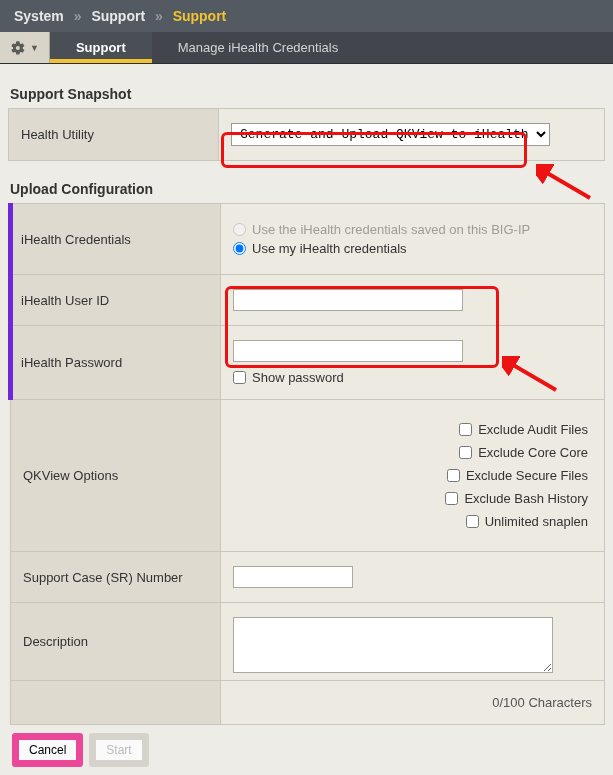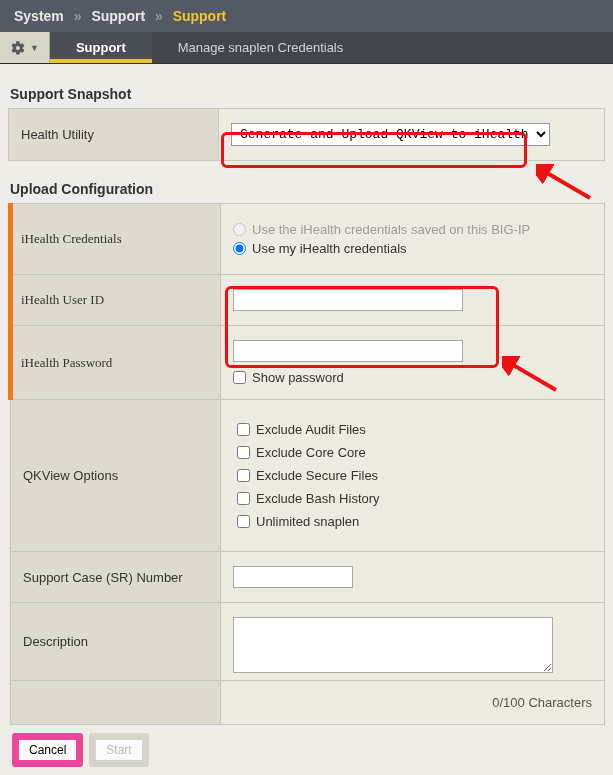--- a/index.html
+++ b/index.html
@@ -67,43 +67,42 @@
       vertical-align: middle;
       font-size: 13px;
     }
     .form-table td.label {
       width: 210px;
       background: #dedad0;
       color: #333;
       margin-top: 26px;
     }
     .form-table td.label.accent {
-      border-left: 5px solid #f97316;
+      border-left: 5px solid #6d28d9;
       padding-left: 8px;
-      font-family: Liberation Serif, serif;
     }
     .form-table td.field { background: #edeae2; }
     select.health-select {
       font-size: 13px;
       padding: 2px 4px;
       background: #fff;
       border: 1px solid #999;
       font-family: Liberation Mono, monospace;
     }
     .radio-row { display: flex; align-items: center; margin: 4px 0; color: #333;}
     .radio-row.disabled { color: #9e9c96; }
     .radio-row input { margin-right: 6px; }
     input[type="text"].std, input[type="password"].std {
       border: 1px solid #aca89c;
       background: #fff;
       height: 22px;
       padding: 2px 4px;
       width: 230px;
     }
-    .check-row { display: flex; align-items: center; margin: 8px 4px; }
+    .check-row { display: flex; align-items: center; margin: 8px 4px; justify-content: flex-end; }
     .check-row input { margin-right: 6px; }
     .sr-input {
       border: 1px solid #aca89c;
       background: #fff;
       height: 22px;
       width: 120px;
       padding: 2px 4px;
     }
     textarea.desc {
       width: 320px;
@@ -151,21 +150,21 @@
   </div>
 
   <div class="tab-bar">
     <div class="tab-gear">
       <svg width="16" height="16" viewBox="0 0 24 24">
           <path d="M19.14,12.94a7,7,0,0,0,.05-.94,7,7,0,0,0-.05-.94l2.11-1.65a.5.5,0,0,0,.12-.64l-2-3.46a.5.5,0,0,0-.61-.22l-2.49,1a7,7,0,0,0-1.62-.94L14.3,2.5A.5.5,0,0,0,13.81,2H9.81a.5.5,0,0,0-.49.42L8.97,5.15a7,7,0,0,0-1.62.94l-2.49-1a.5.5,0,0,0-.61.22l-2,3.46a.5.5,0,0,0,.12.64L4.48,11.06a7,7,0,0,0-.05.94,7,7,0,0,0,.05.94L2.37,14.59a.5.5,0,0,0-.12.64l2,3.46a.5.5,0,0,0,.61.22l2.49-1a7,7,0,0,0,1.62.94l.35,2.65a.5.5,0,0,0,.49.42h4a.5.5,0,0,0,.49-.42l.35-2.65a7,7,0,0,0,1.62-.94l2.49,1a.5.5,0,0,0,.61-.22l2-3.46a.5.5,0,0,0-.12-.64ZM11.81,15a3,3,0,1,1,3-3A3,3,0,0,1,11.81,15Z"></path>
         </svg>
       <span class="caret">▼</span>
     </div>
     <div class="tab active">Support</div>
-    <div class="tab">Manage snaplen Credentials</div>
+    <div class="tab">Manage iHealth Credentials</div>
   </div>
 
   <div class="content">
 
     <div class="section-heading">Support Snapshot</div>
     <table class="form-table">
       <tbody>
           <tr>
         <td class="label">Health Utility</td>
         <td class="field">

